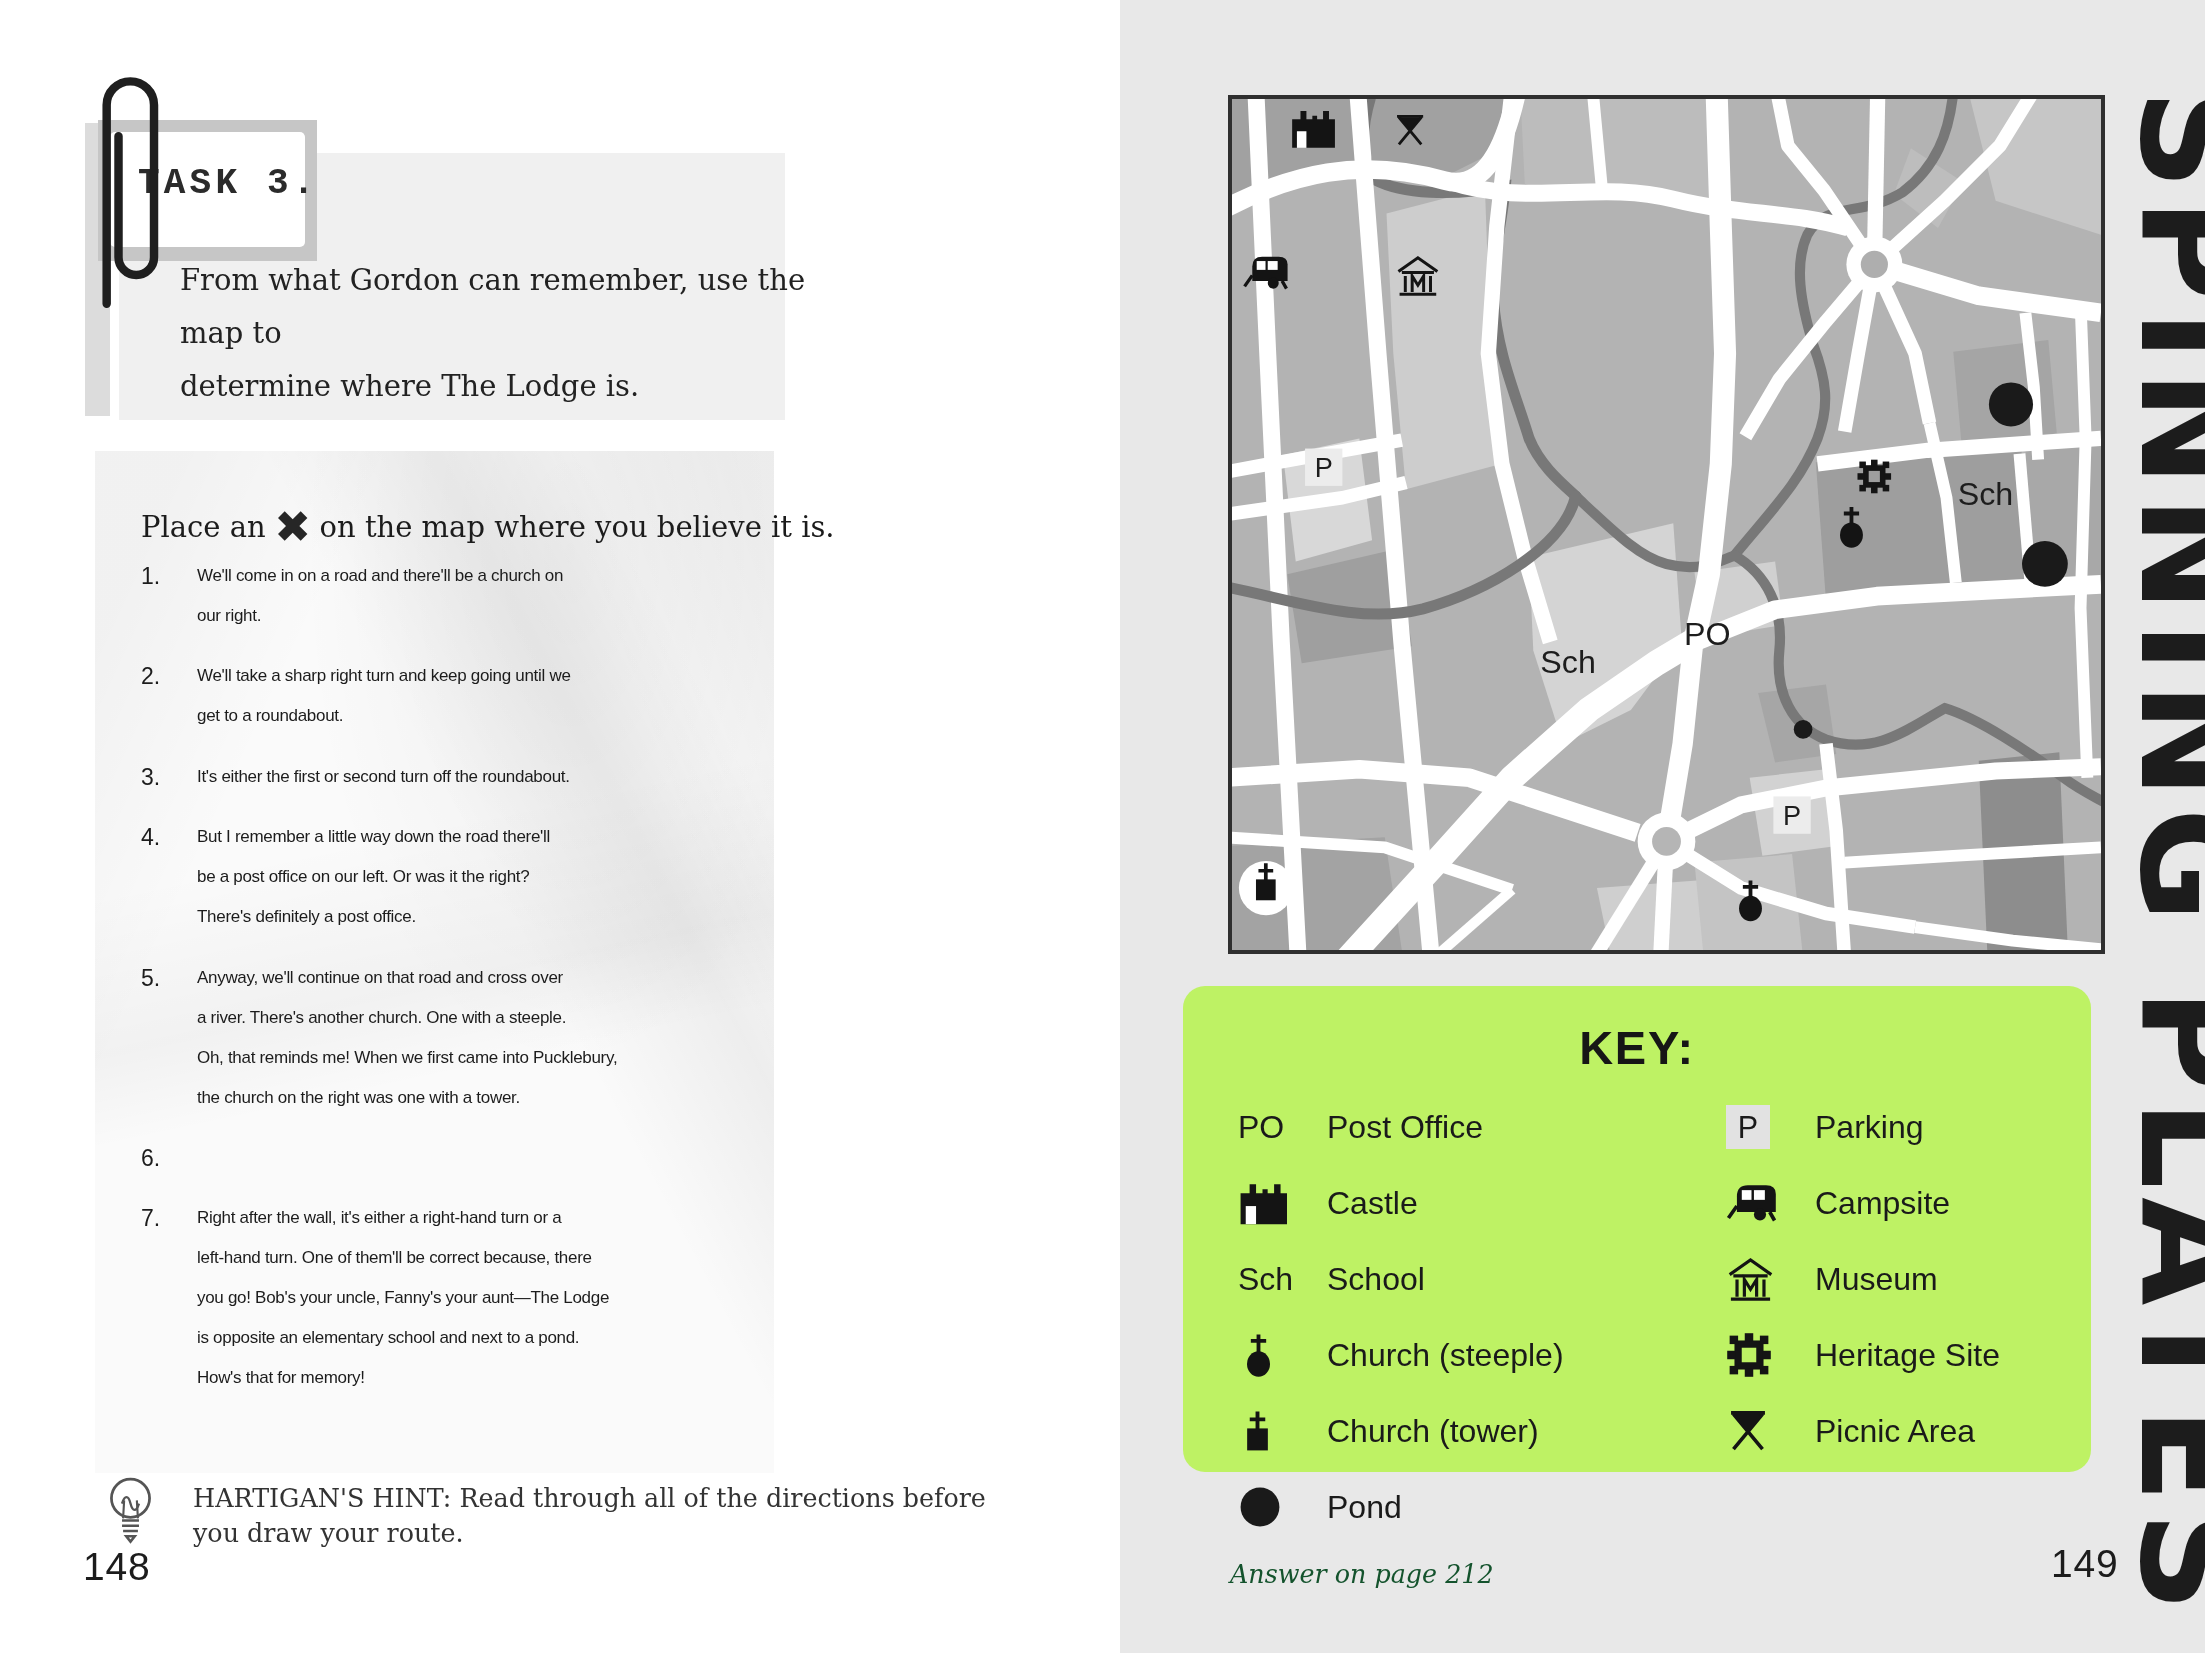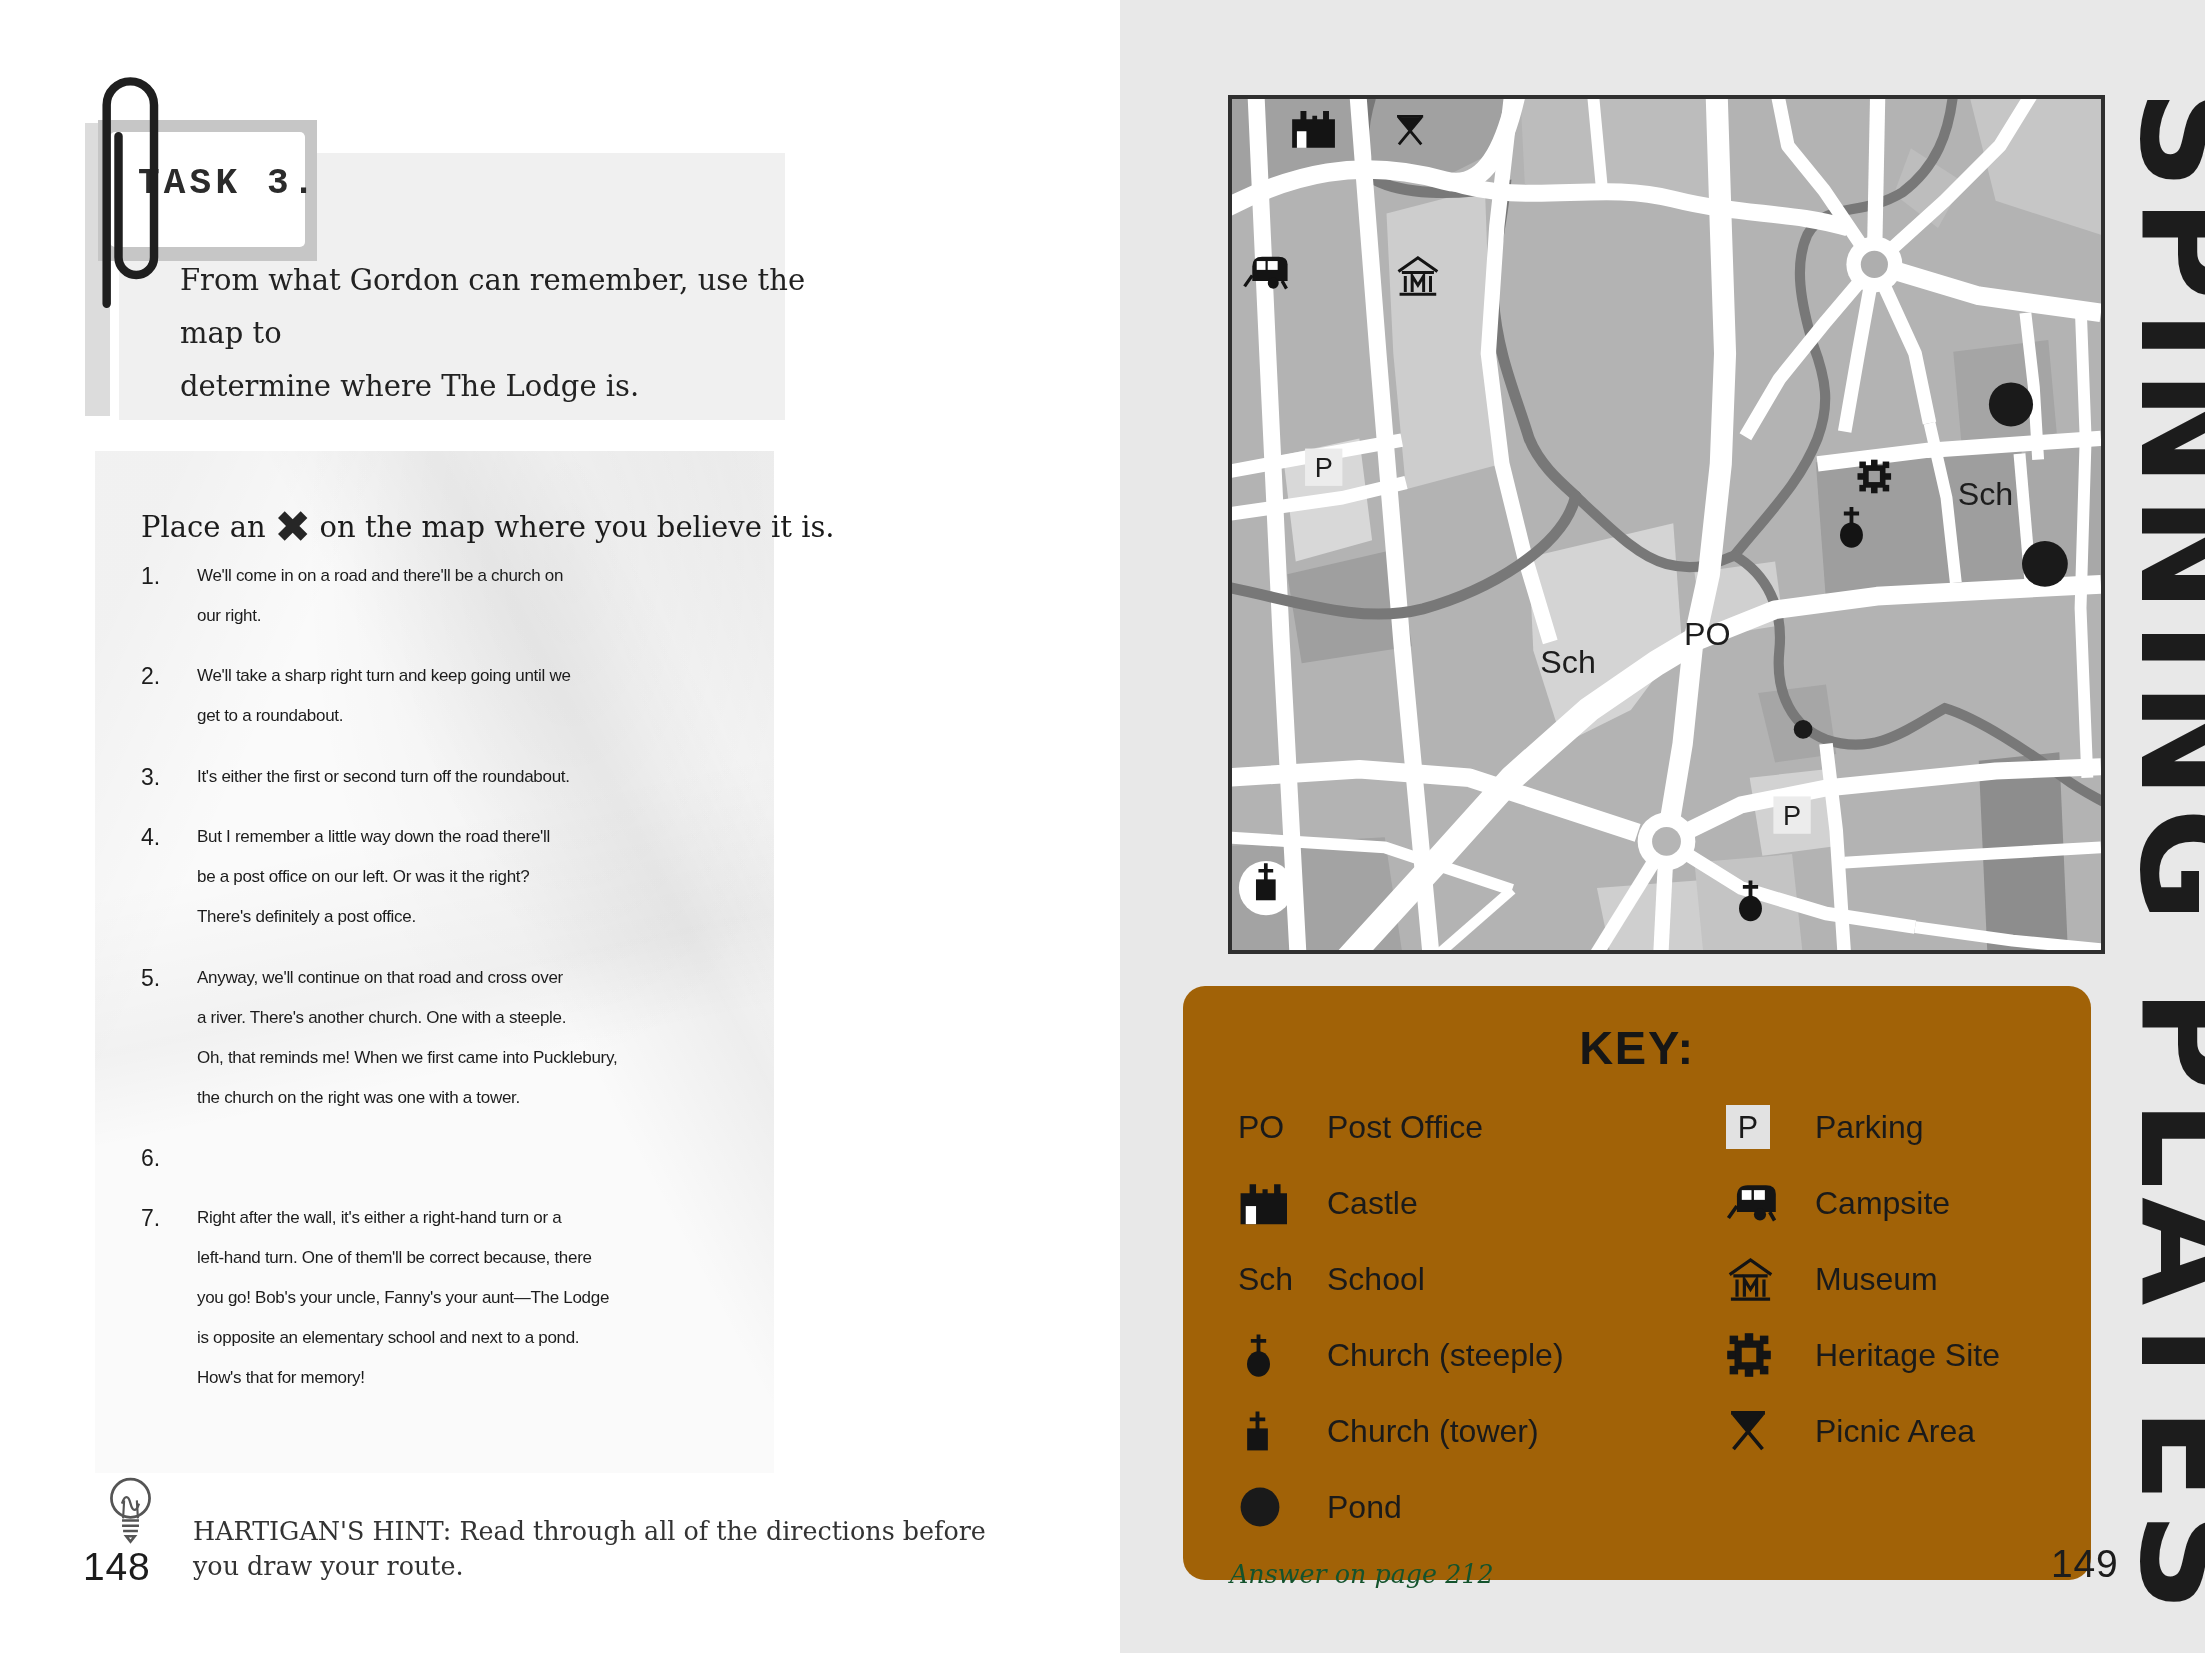--- a/index.html
+++ b/index.html
@@ -28,32 +28,32 @@
   .place-line{position:absolute;left:141px;top:496px;font-family:"DejaVu Serif",serif;
     font-size:29px;color:#1c1c1c;}
   .x-glyph{font-family:"DejaVu Sans",sans-serif;font-size:44px;font-weight:bold;
     position:relative;top:5.1px;margin:0 8.5px;color:#262626;}
   .dir-list{position:absolute;left:141px;top:556px;width:645px;}
   .dir-item{display:flex;margin-bottom:20.4px;color:#1c1c1c;}
   .dir-num{width:34px;flex:none;font-size:23px;line-height:40px;}
   .dir-text{font-size:17px;line-height:40px;letter-spacing:-0.3px;white-space:pre-line;margin-left:22px;}
   .hint-icon{position:absolute;left:105px;top:1476px;}
   .hint-text{position:absolute;left:193px;top:1481px;font-family:"DejaVu Serif",serif;
-    font-size:25.4px;line-height:35px;color:#333;white-space:pre-line;margin-top:33px;}
+    font-size:25.4px;line-height:35px;color:#333;white-space:pre-line;}
   .pageno{position:absolute;font-size:39px;color:#1c1c1c;letter-spacing:0.8px;}
   .pn-left{left:83px;top:1545px;}
   .pn-right{left:2031px;top:1542px;margin-left:20px;}
 
   
   .right-page{position:absolute;left:1120px;top:0;width:1086px;height:1654px;background:#e8e8e8;}
   .map-frame{position:absolute;left:1228px;top:95px;width:869px;height:851px;
     border:4.2px solid #2f2f2f;background:#b3b3b3;}
   .map-frame svg{display:block;}
-  .key-panel{position:absolute;left:1183px;top:986px;width:908px;height:594px;
-    background:#a16207;border-radius:22px;}
+  .key-panel{position:absolute;left:1183px;top:986px;width:908px;height:486px;
+    background:#bef264;border-radius:22px;}
   .key-title{position:absolute;left:0;top:34px;width:100%;text-align:center;
     font-size:47px;font-weight:bold;color:#161616;letter-spacing:1.7px;}
   .key-col{position:absolute;top:103px;display:flex;flex-direction:column;}
   .key-col-left{left:55px;}
   .key-col-right{left:543px;}
   .key-row{display:flex;align-items:center;height:76px;}
   .key-sym{width:89px;flex:none;display:flex;align-items:center;}
   .key-sym-text{font-size:32px;color:#1a1a1a;}
   .key-label{font-size:32px;color:#1a1a1a;}
   .pbox{width:44px;height:44px;background:#e2e2e2;display:flex;align-items:center;

